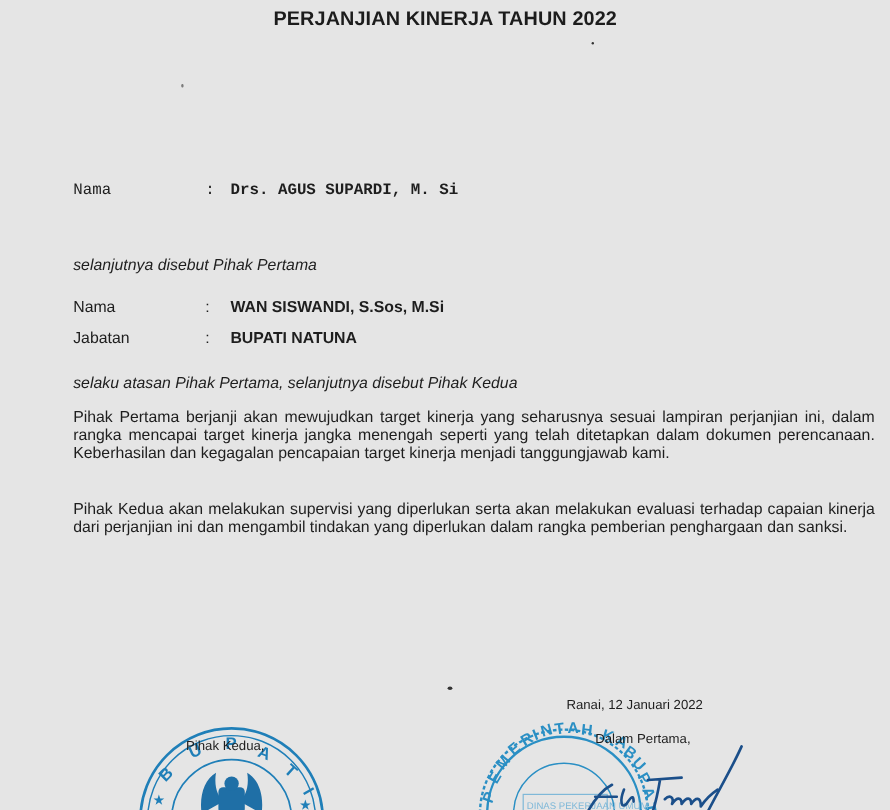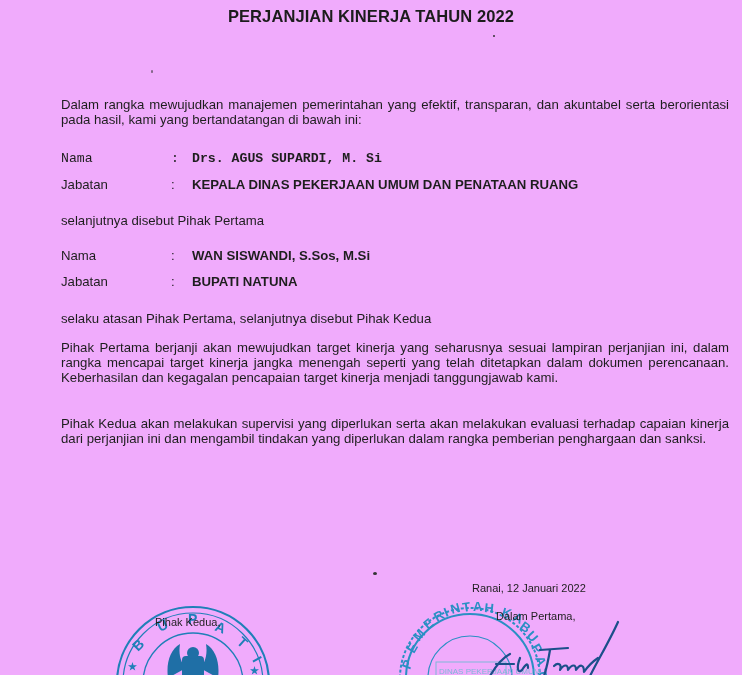--- a/index.html
+++ b/index.html
@@ -12,21 +12,21 @@
       height: 675px;
       overflow: hidden;
       position: relative;
       font-family: "Liberation Sans", sans-serif;
       color: #1a1a1a;
     }
     .page {
       position: absolute;
       left: 0; top: 0;
       width: 742px; height: 675px;
-      background: #f0abfc;
+      background: #e5e5e5;
     }
     .title {
       position: absolute;
       top: 7px;
       left: 0;
       width: 742px;
       text-align: center;
       font-weight: bold;
       font-size: 16.5px;
       letter-spacing: 0.1px;
@@ -58,20 +58,21 @@
     .row .label { display: inline-block; width: 110px; }
     .row .colon { display: inline-block; width: 21px; }
     .row .value { font-weight: bold; }
     .plain-line {
       position: absolute;
       left: 61px;
       font-size: 13.2px;
       line-height: 16px;
       color: #1e1e1e;
       white-space: nowrap;
+      font-style: italic;
     }
     .sig-text {
       position: absolute;
       font-size: 11px;
       line-height: 16px;
       color: #1e1e1e;
       white-space: nowrap;
       z-index: 3;
     }
     .stamp {
@@ -87,27 +88,23 @@
 <body>
 
 <div class="page">
 
   <div class="title">PERJANJIAN KINERJA TAHUN 2022</div>
 
   <div class="speck" style="left:493px;top:35px;width:2px;height:2px;"></div>
   <div class="speck" style="left:151px;top:70px;width:1.5px;height:3px;opacity:0.6;"></div>
   <div class="speck" style="left:373px;top:572px;width:4px;height:3px;"></div>
 
-  <div class="para" style="top:97px;">Dalam rangka mewujudkan manajemen pemerintahan yang efektif, transparan, dan akuntabel serta berorientasi pada hasil, kami yang bertandatangan di bawah ini:</div>
 
   <div class="row" style="top:151px;font-family:Liberation Mono, monospace;">
     <span class="label">Nama</span><span class="colon">:</span><span class="value">Drs. AGUS SUPARDI, M. Si</span>
-  </div>
-  <div class="row" style="top:177px;">
-    <span class="label">Jabatan</span><span class="colon">:</span><span class="value">KEPALA DINAS PEKERJAAN UMUM DAN PENATAAN RUANG</span>
   </div>
   <div class="plain-line" style="top:213px;">selanjutnya disebut Pihak Pertama</div>
 
   <div class="row" style="top:248px;">
     <span class="label">Nama</span><span class="colon">:</span><span class="value">WAN SISWANDI, S.Sos, M.Si</span>
   </div>
   <div class="row" style="top:274px;">
     <span class="label">Jabatan</span><span class="colon">:</span><span class="value">BUPATI NATUNA</span>
   </div>
   <div class="plain-line" style="top:311px;">selaku atasan Pihak Pertama, selanjutnya disebut Pihak Kedua</div>

